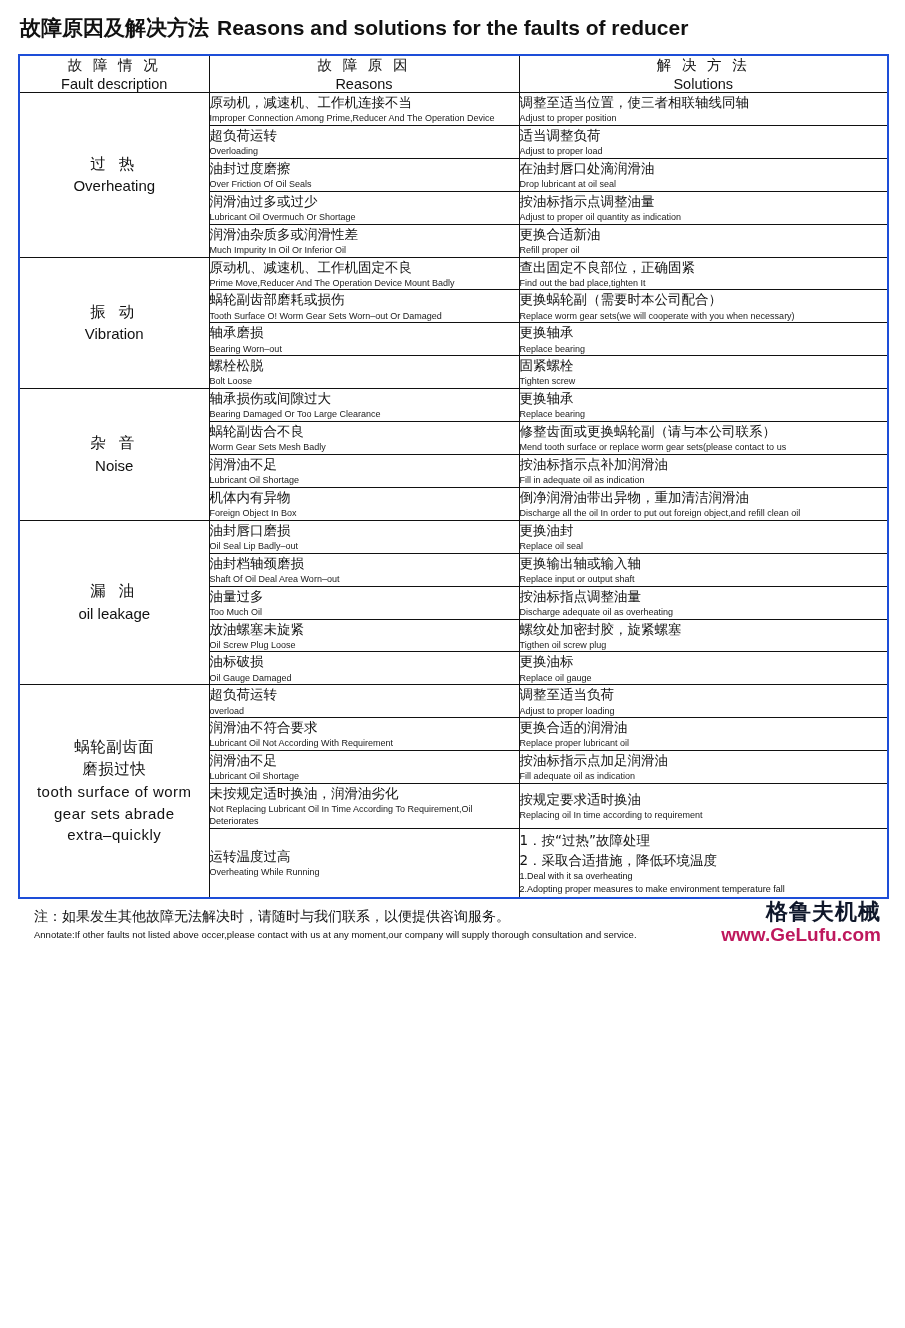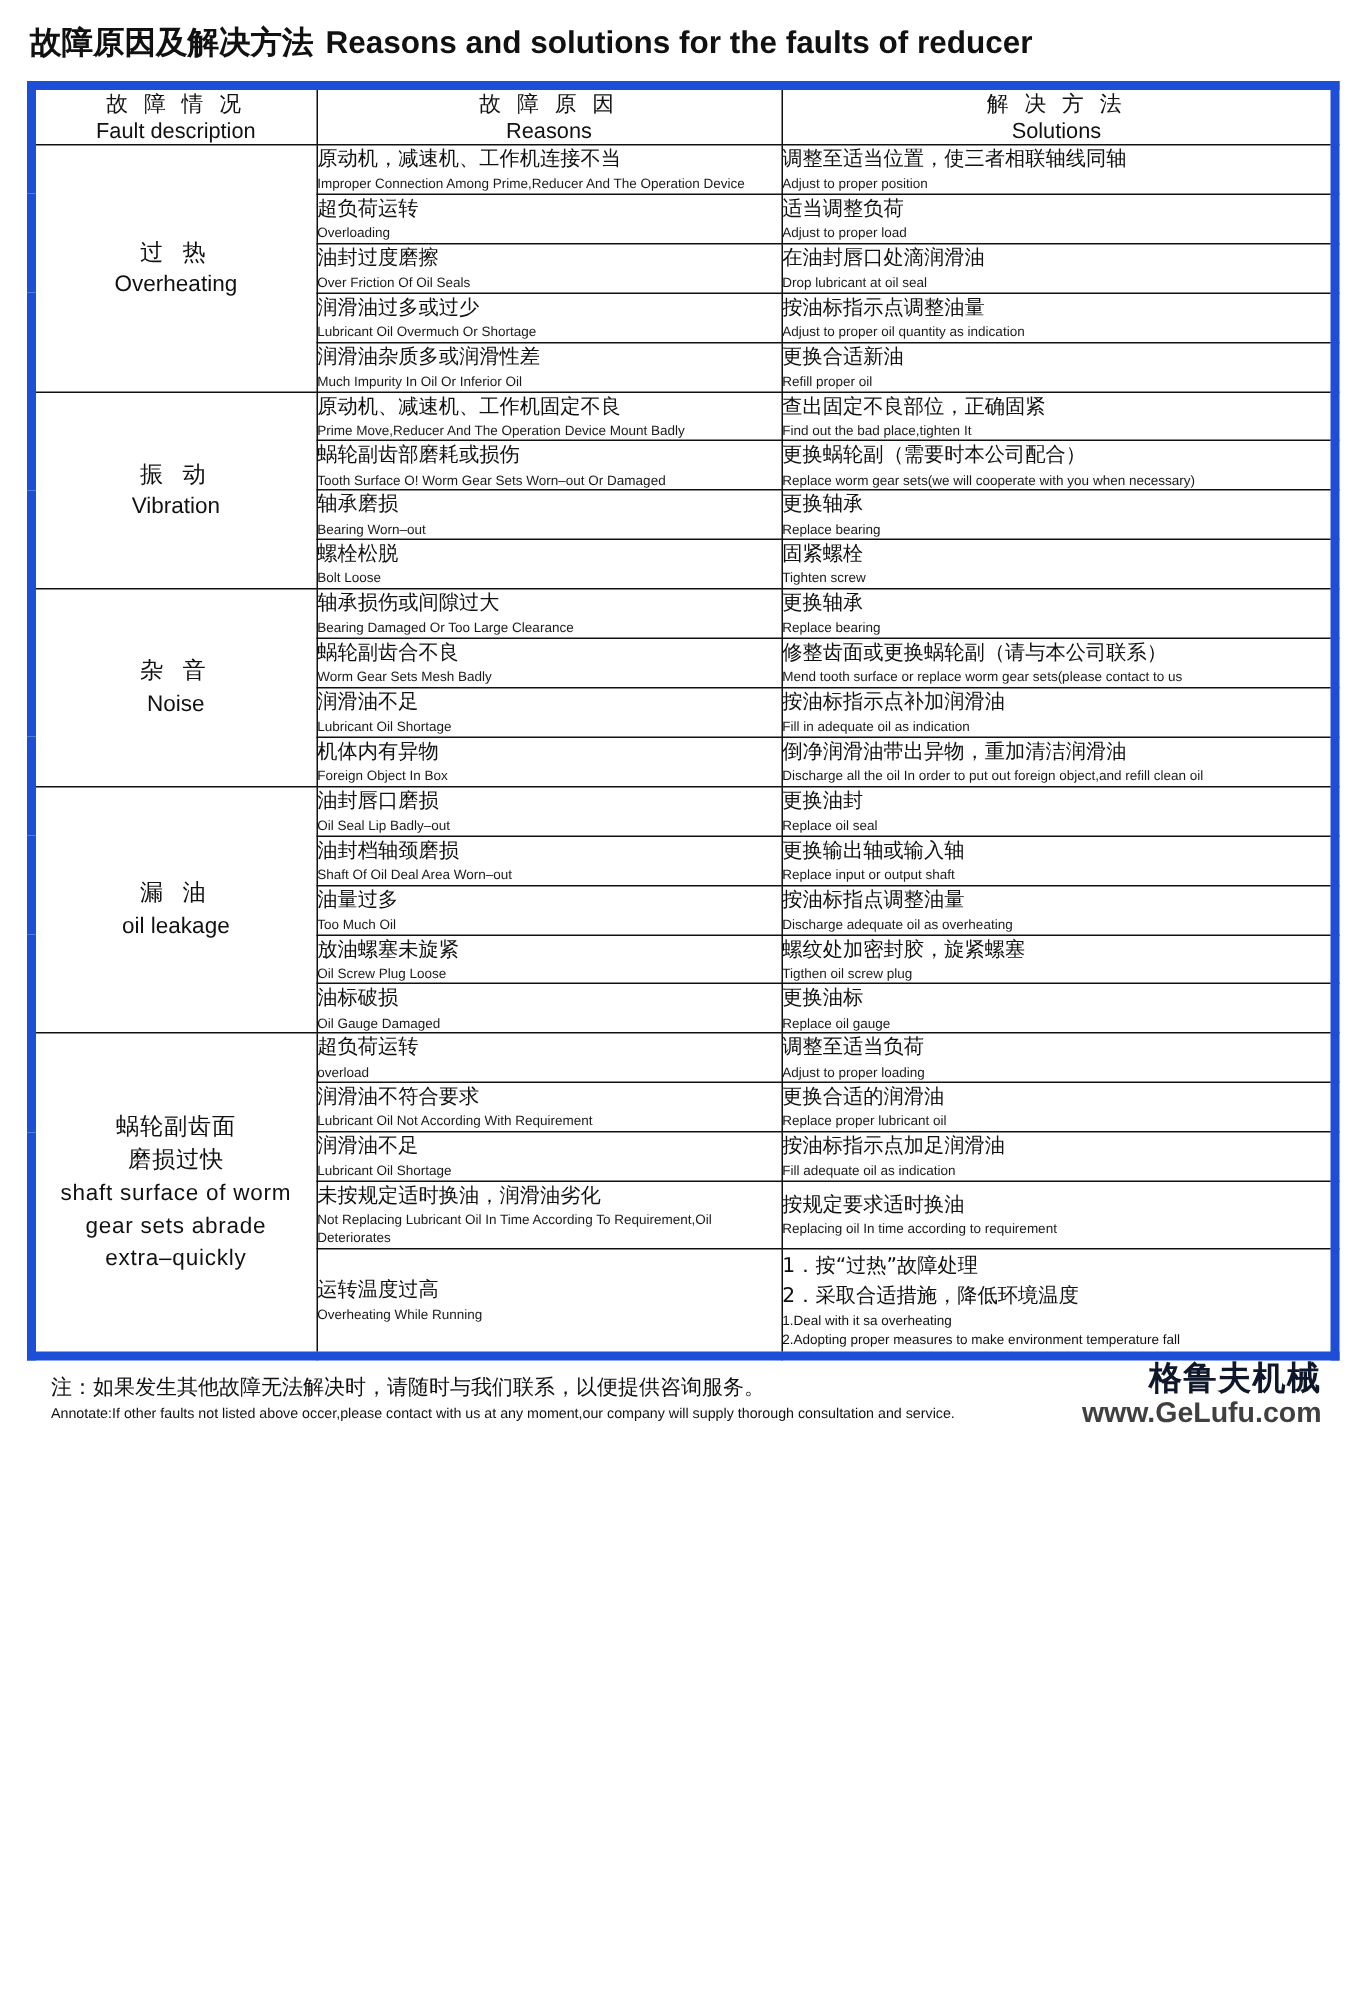--- a/index.html
+++ b/index.html
@@ -34,21 +34,21 @@
     font-size: 21px;
   }
   .doc-title .en {
     font-size: 21px;
     margin-left: 8px;
   }
   table.fault {
     border-collapse: collapse;
     width: 869px;
     table-layout: fixed;
-    border: 6px solid #1d4ed8;
+    border: 2px solid #1d4ed8;
   }
   table.fault td, table.fault th {
     border: 1px solid #111;
     vertical-align: middle;
     padding: 0;
   }
   .colh {
     text-align: center;
     padding: 6px 0 7px 0;
     font-weight: normal;
@@ -135,21 +135,21 @@
   .brand .brand-cn {
     font-size: 22px;
     font-weight: bold;
     color: #0f172a;
     font-family: "DejaVu Sans", sans-serif;
     letter-spacing: 1px;
   }
   .brand .brand-en {
     font-size: 19px;
     font-weight: bold;
-    color: #404040;
+    color: #be185d;
     margin-top: 2px;
     letter-spacing: 0px;
   }
 </style>
 </head>
 <body>
 
 <div class="page">
 
   <div class="doc-title">
@@ -377,21 +377,21 @@
         <td class="cell sol">
           <span class="cn">更换油标</span>
           <span class="en">Replace oil gauge</span>
         </td>
       </tr>
 
       <tr>
         <td class="cat multi" rowspan="5">
           <span class="cn" style="white-space:pre-line">蜗轮副齿面
 磨损过快</span>
-          <span class="en" style="white-space:pre-line">shaft surface of worm
+          <span class="en" style="white-space:pre-line">tooth surface of worm
 gear sets abrade
 extra–quickly</span>
         </td>
         <td class="cell">
           <span class="cn">超负荷运转</span>
           <span class="en">overload</span>
         </td>
         <td class="cell sol">
           <span class="cn">调整至适当负荷</span>
           <span class="en">Adjust to proper loading</span>

